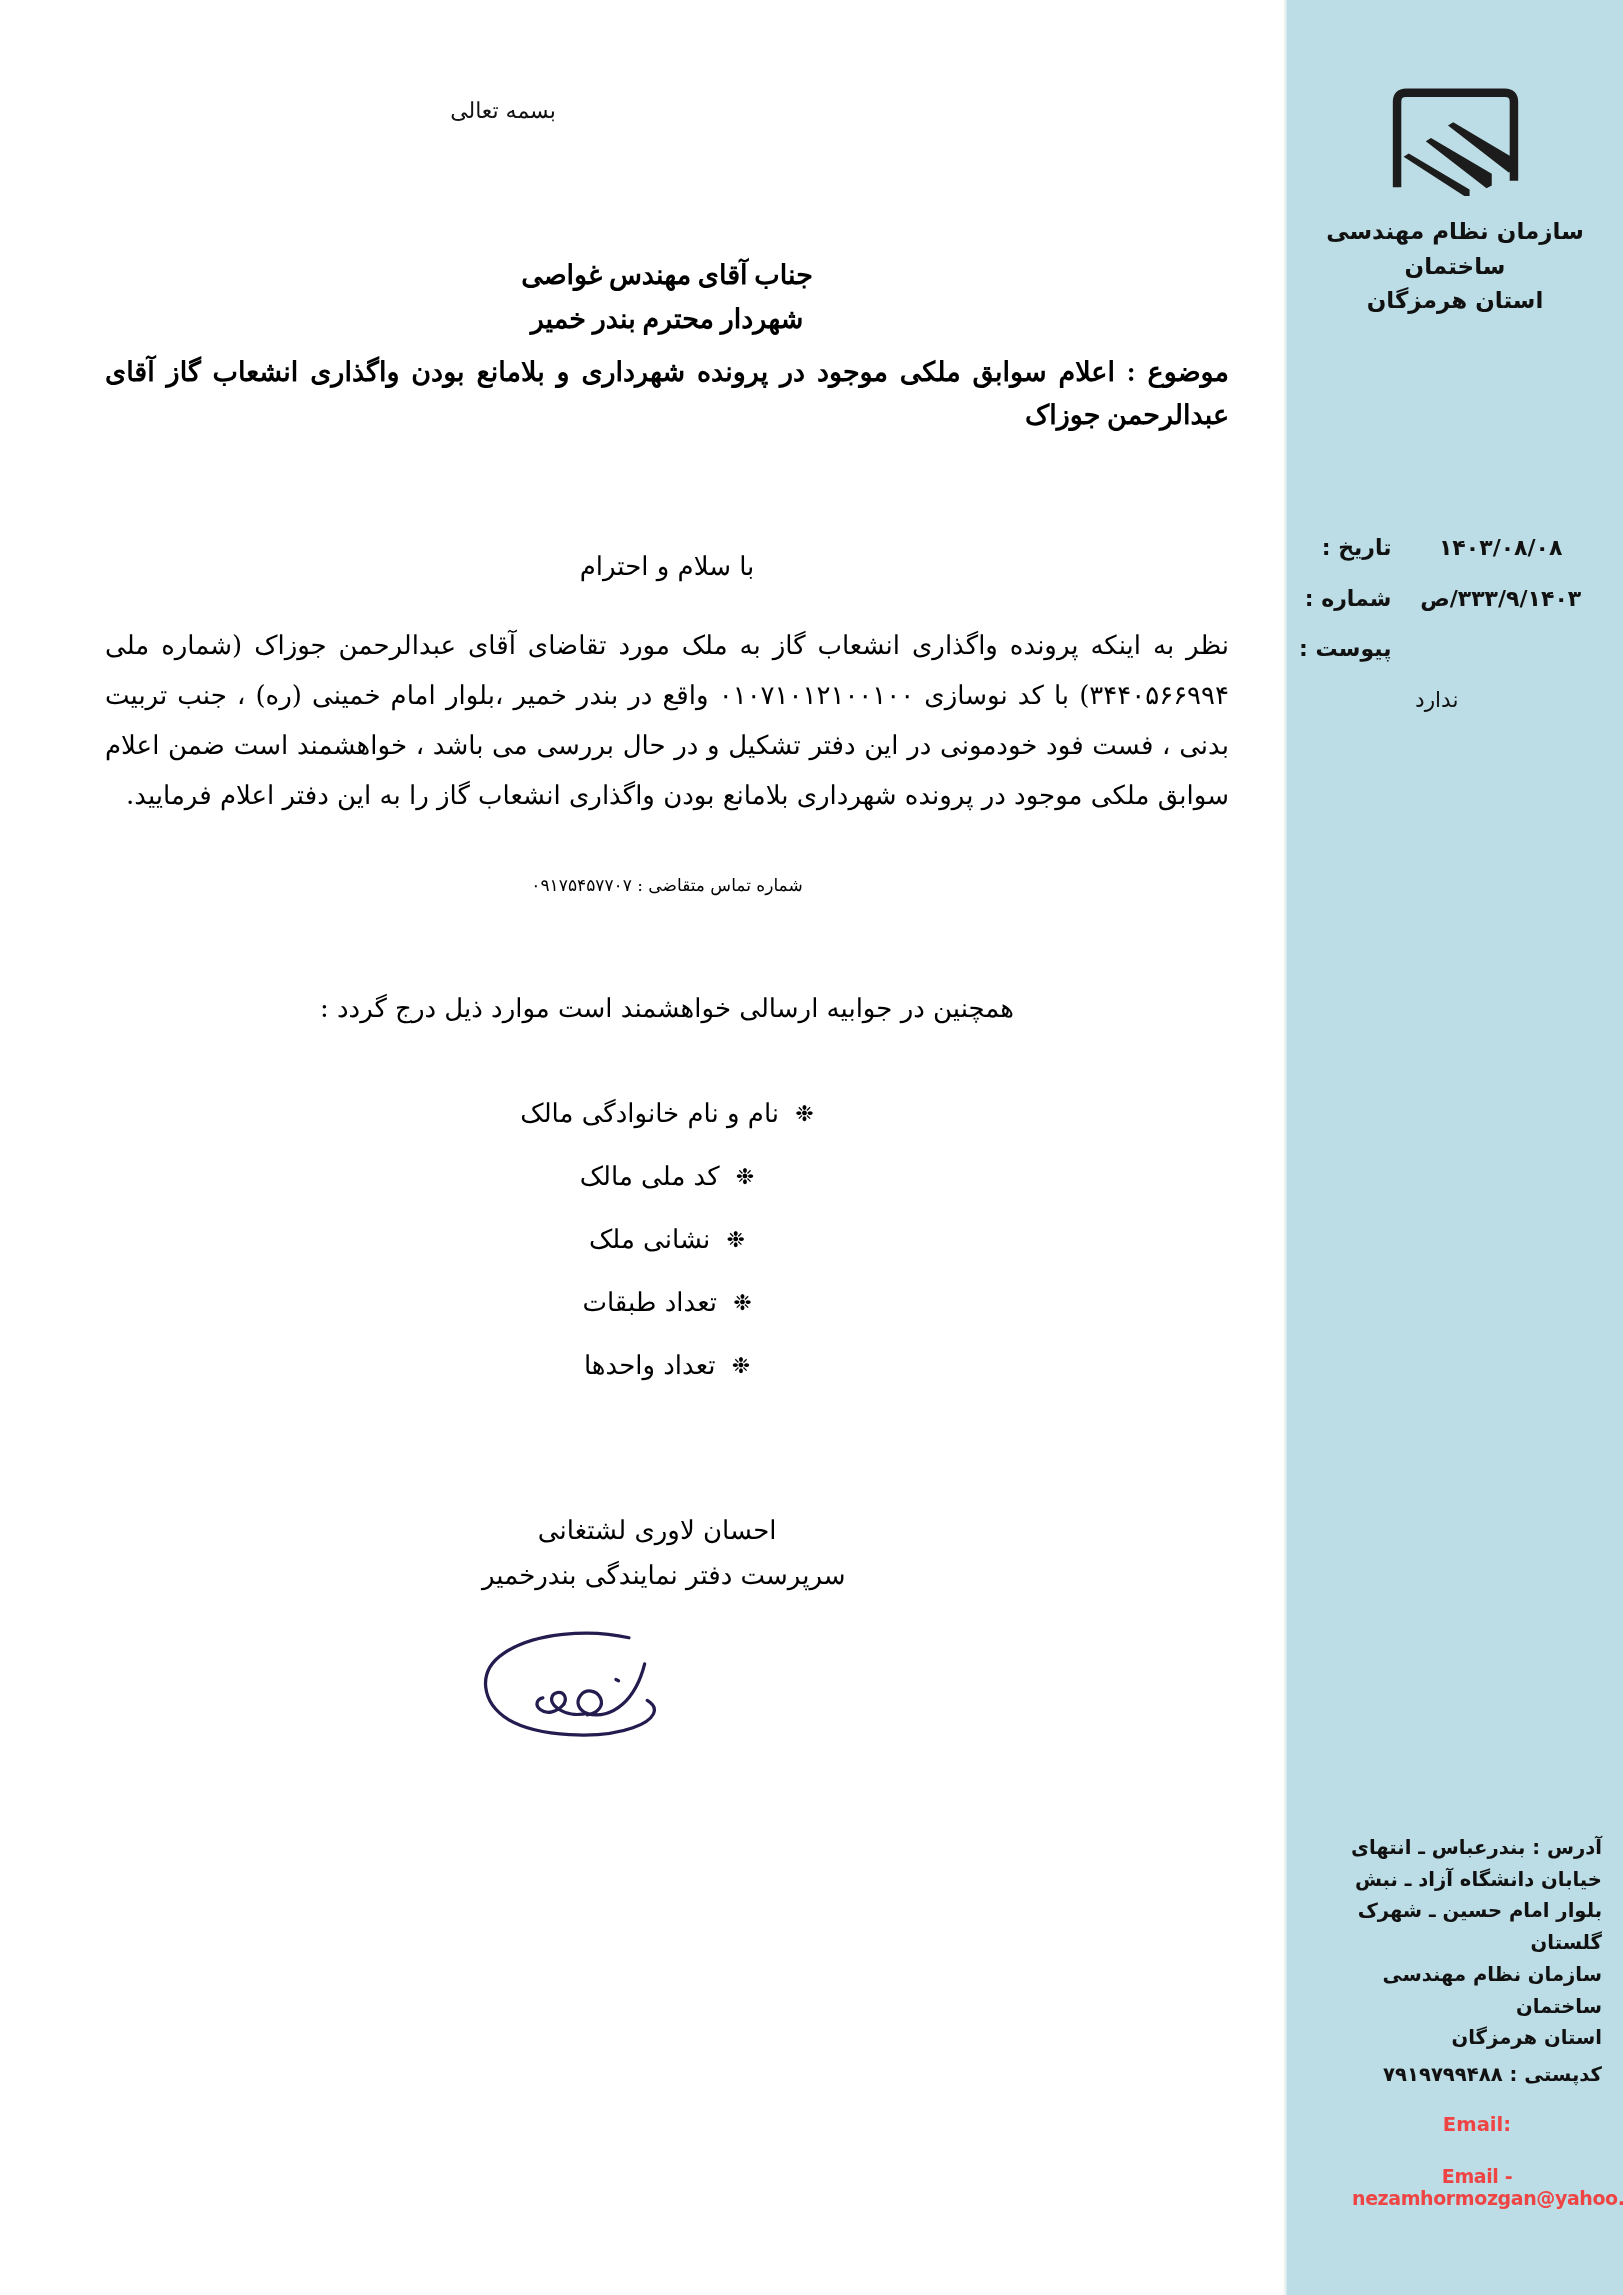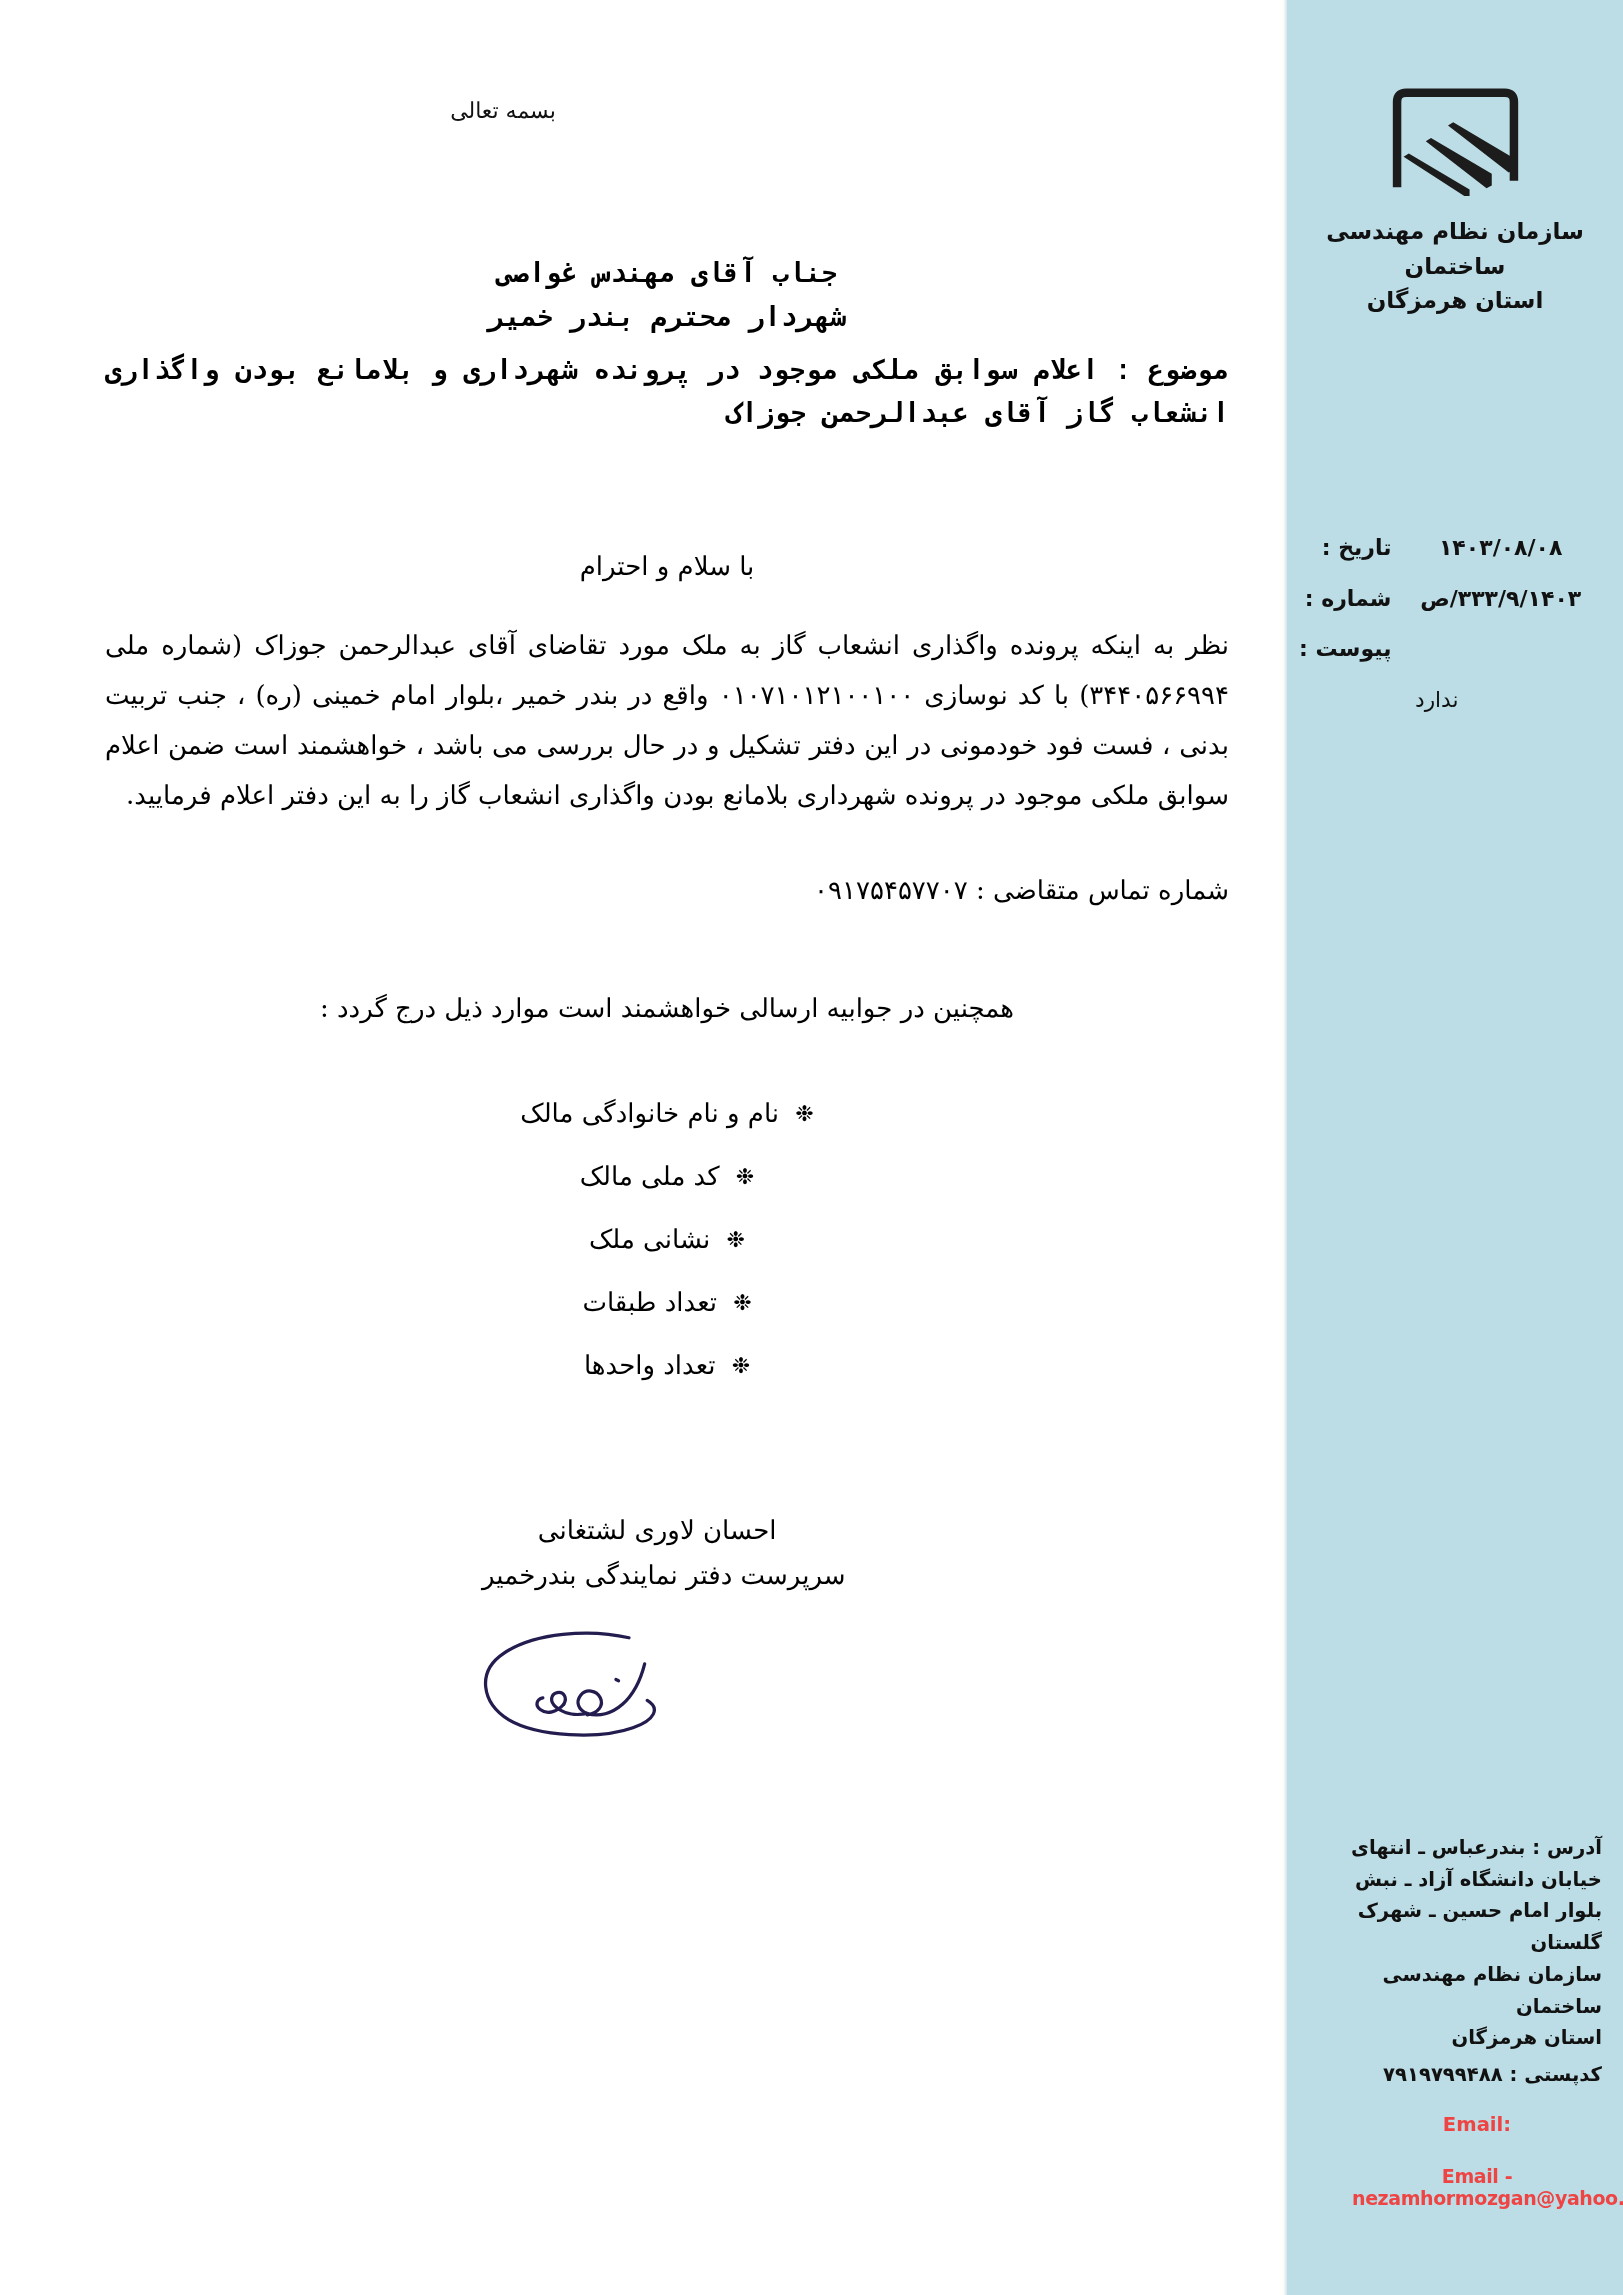--- a/index.html
+++ b/index.html
@@ -160,21 +160,21 @@
     font-size: 22px;
     color: #111111;
     padding-right: 275px;
   }
 
   .addressee {
     position: absolute;
     top: 254px;
     right: 52px;
     left: 105px;
-    font-family: Liberation Mono, monospace;
+    font-family: Liberation Serif, serif;
     font-weight: bold;
     font-size: 27px;
     line-height: 1.62;
     color: #000000;
     text-align: right;
   }
   .addressee .line-center {
     text-align: center;
   }
   .addressee .subject {
@@ -206,22 +206,23 @@
     text-align: justify;
     text-align-last: right;
   }
 
   .phone-line {
     position: absolute;
     top: 875px;
     right: 52px;
     left: 105px;
     font-family: "DejaVu Serif", serif;
-    font-size: 26px;
-    color: #000000;
+    font-size: 17px;
+    color: #000000;
+    text-align: center;
   }
 
   .also-line {
     position: absolute;
     top: 993px;
     right: 52px;
     left: 105px;
     font-family: "DejaVu Serif", serif;
     font-size: 26px;
     color: #000000;

